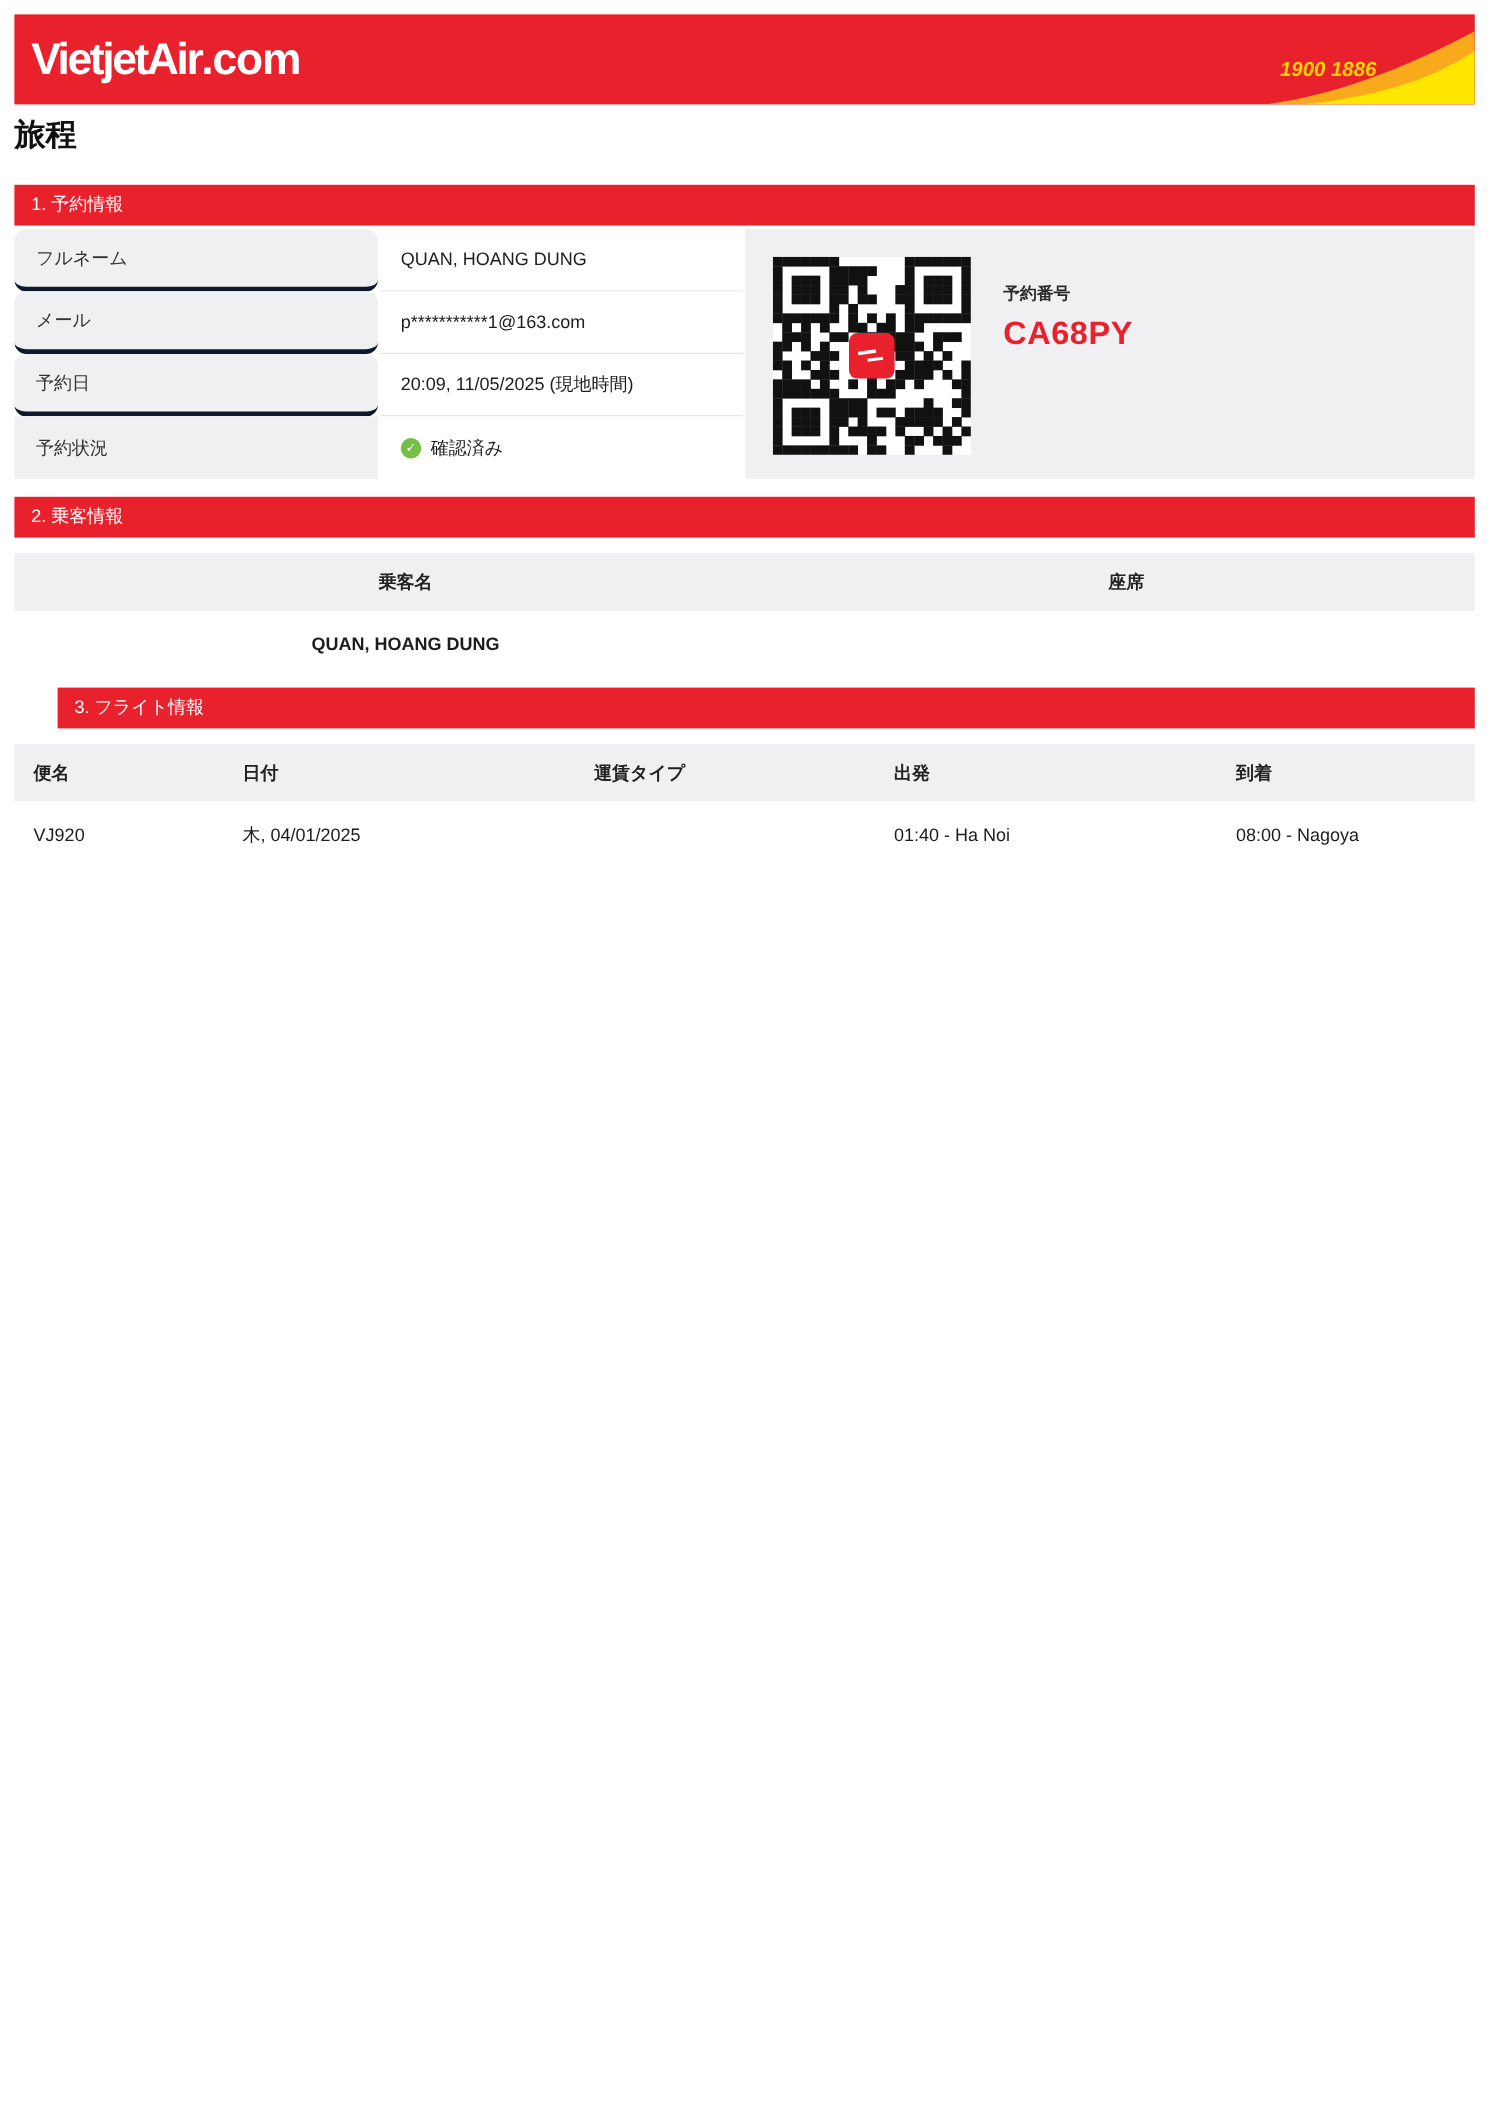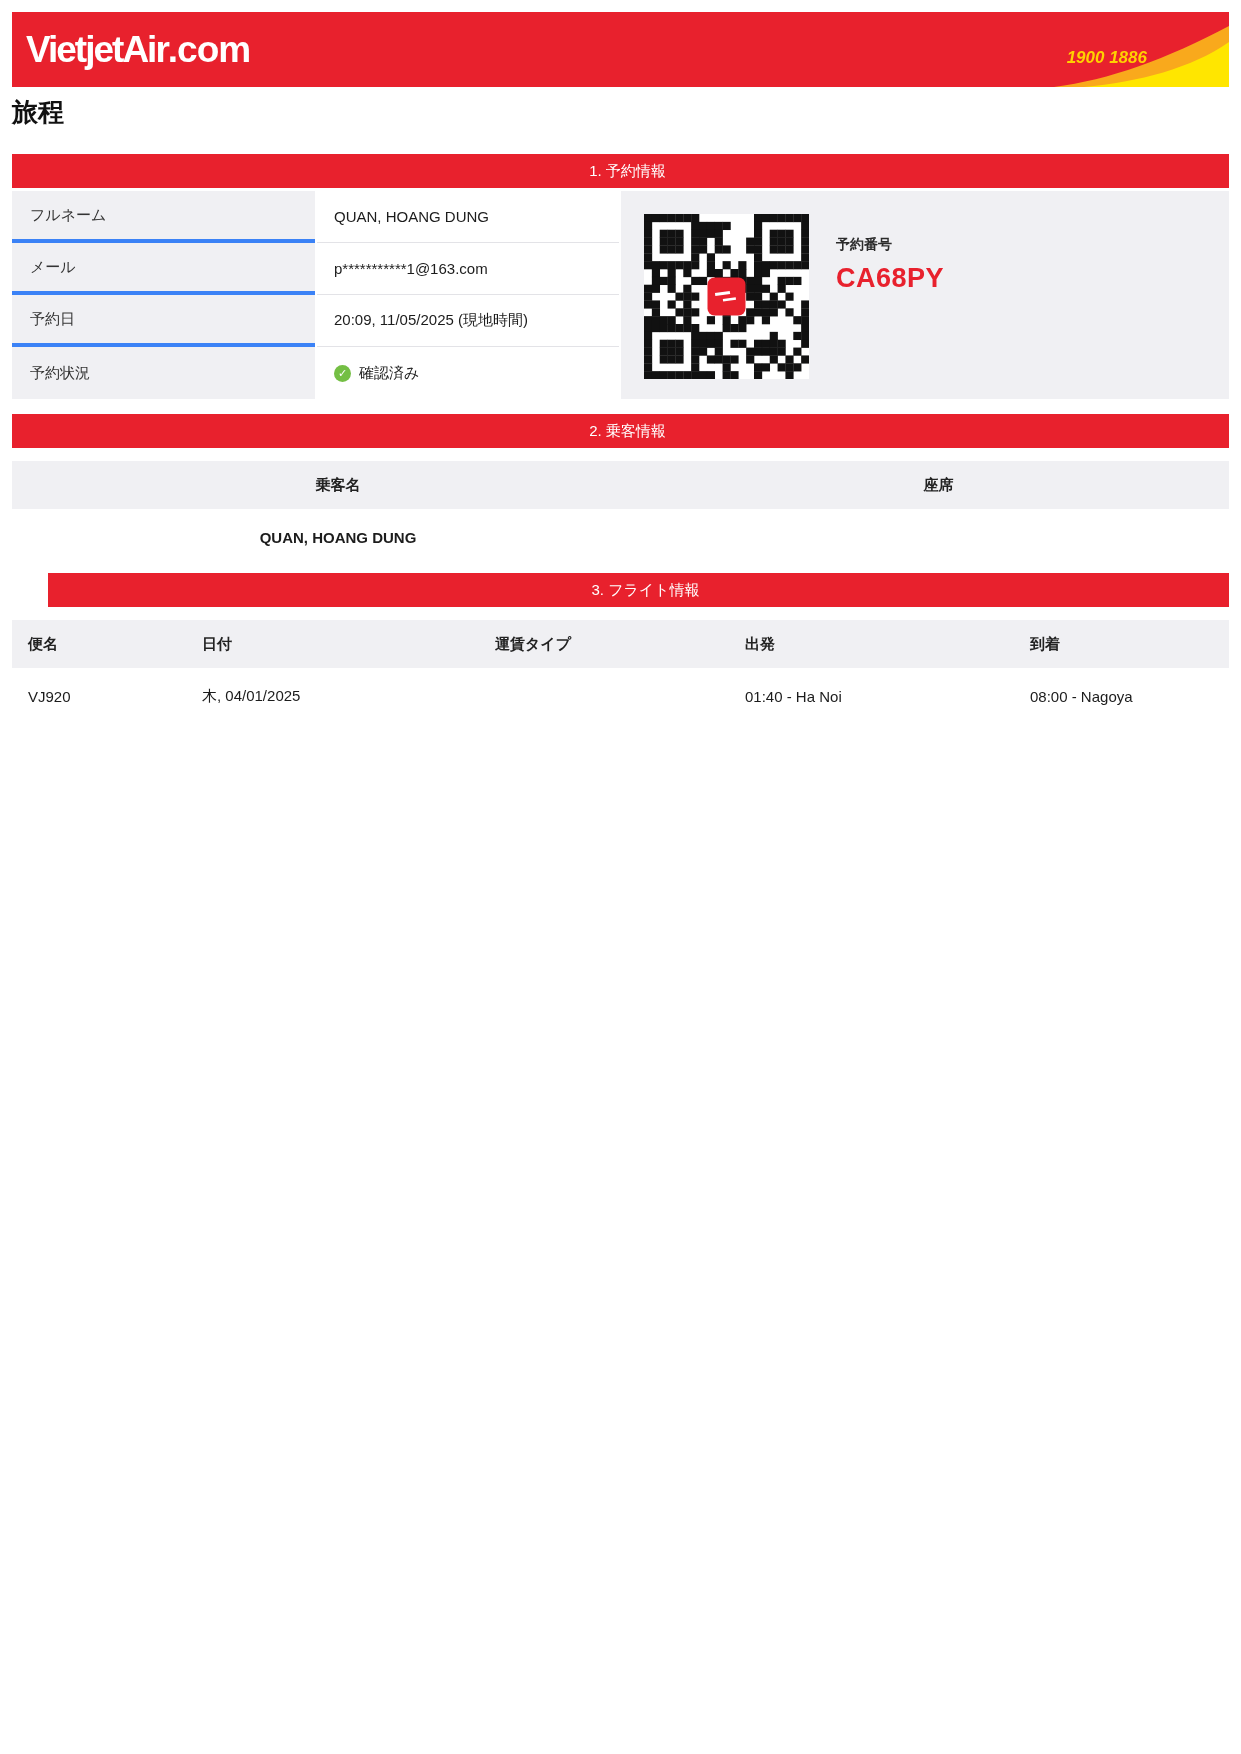--- a/index.html
+++ b/index.html
@@ -26,21 +26,21 @@
     color:#ffd100; font-weight:700; font-size:17px; font-style:italic;
   }
   .swoosh { position:absolute; right:0; bottom:0; width:175px; height:62px; z-index:1; }
 
   
   .page-title { margin-top:9px; font-size:26px; line-height:32px; font-weight:700; color:#111; }
 
   
   .section-bar {
     height:34px; background:#e8212d; color:#fff;
-    font-size:15px; font-weight:500; line-height:34px; padding-left:14px;text-align:center;
+    font-size:15px; font-weight:500; line-height:34px; padding-left:14px;
   }
   .bar-1 { margin-top:26px; }
   .bar-2 { margin-top:15px; }
   .bar-3 { margin-top:8px;margin-left:36px; }
 
   
   .booking-grid {
     margin-top:3px;
     display:grid;
     grid-template-columns:303px 302px 1fr;
@@ -48,21 +48,21 @@
     grid-auto-rows:52px;
   }
   .bk-label {
     grid-column:1; background:#f0f0f3; display:flex; align-items:center;
     padding-left:18px; font-size:15px; color:#333;
   }
   .bk-value {
     grid-column:2; background:#fff; display:flex; align-items:center;
     padding-left:17px; font-size:15px; color:#1c1c1c;
   }
-  .row-sep-label { border-bottom:4px solid #3b82f6; }
+  .row-sep-label { border-bottom:4px solid #0f172a;border-radius:10px; }
   .row-sep-value { border-bottom:1px solid #e3e3e7; }
 
   .check-icon {
     display:inline-flex; width:17px; height:17px; border-radius:50%;
     background:#74bf44; color:#fff; font-size:11px; font-weight:700;
     align-items:center; justify-content:center; margin-right:8px; flex:none;
   }
 
   .qr-panel {
     grid-column:3; grid-row:1 / 5; background:#f0f0f3;

